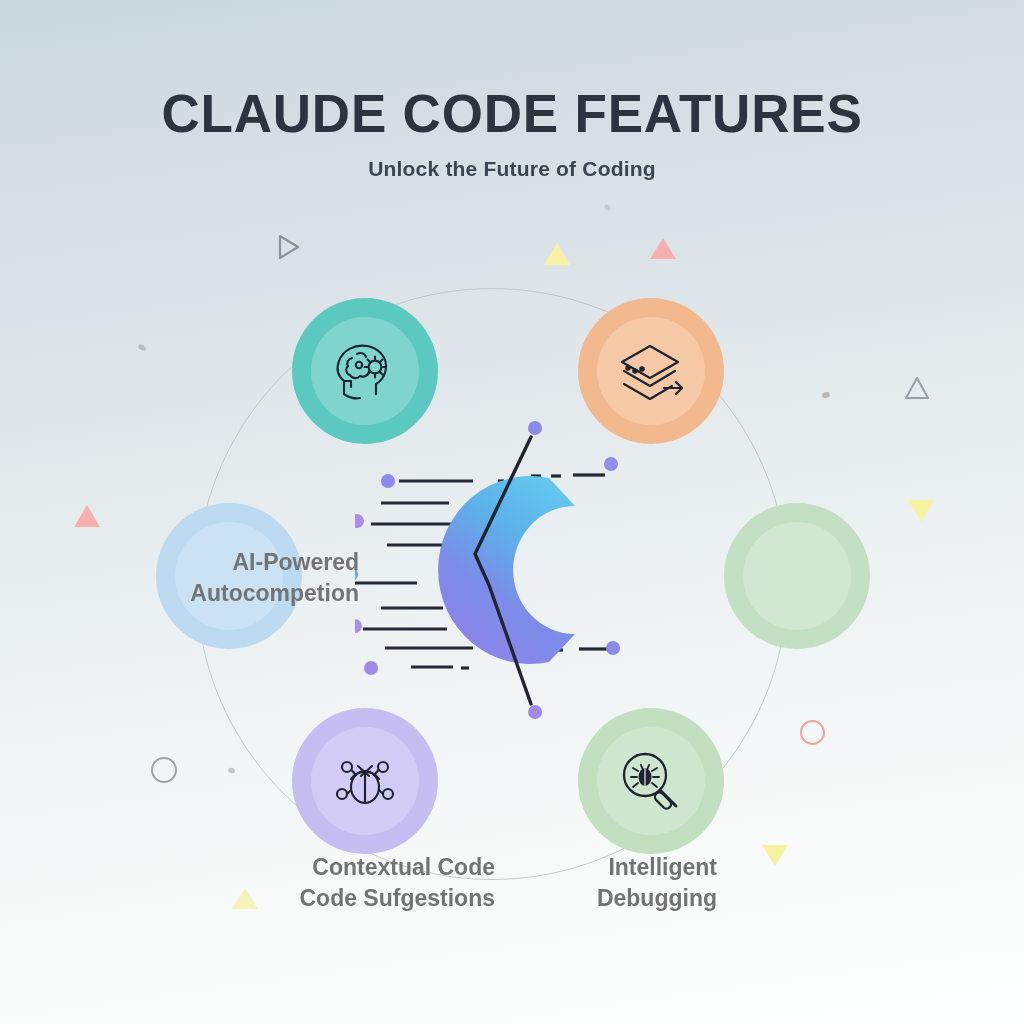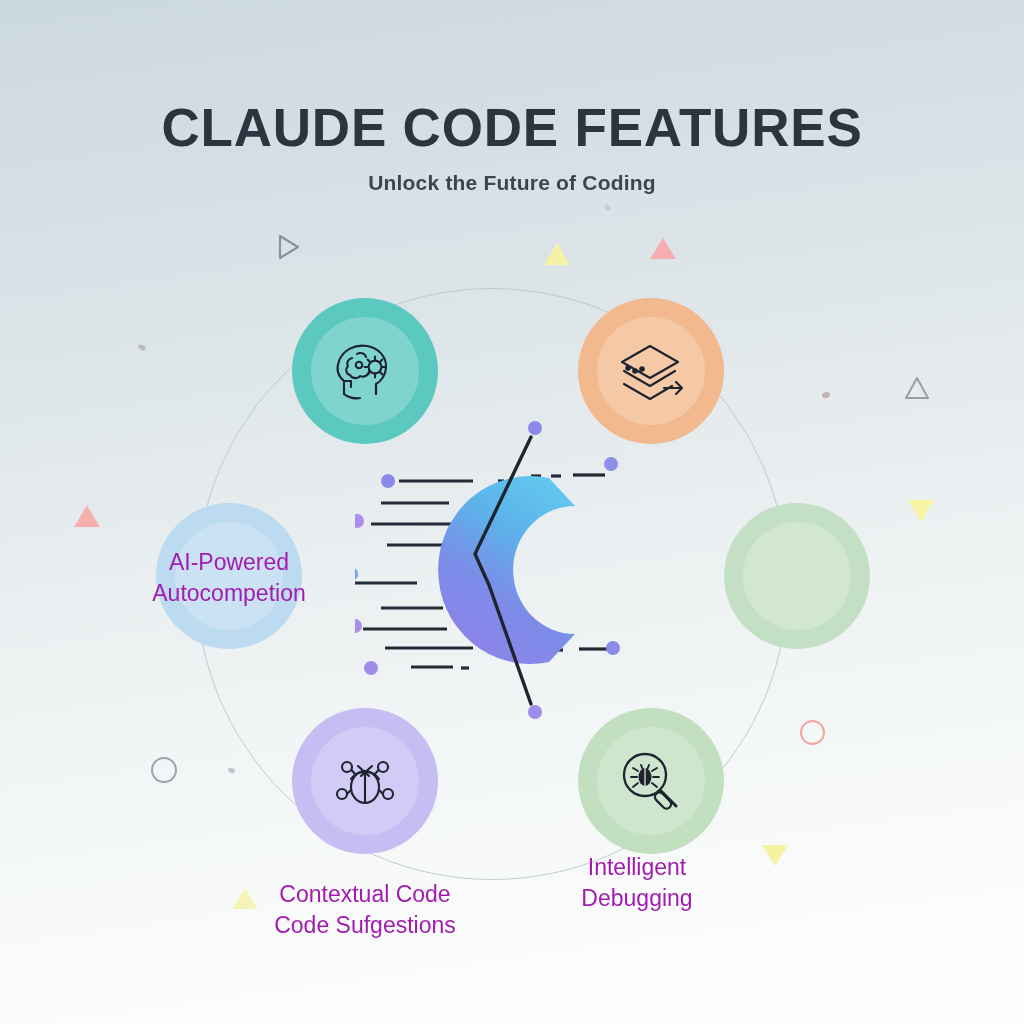--- a/index.html
+++ b/index.html
@@ -32,21 +32,20 @@
   }
 
   
   .header {
     position: absolute;
     top: 86px;
     left: 0;
     width: 1024px;
     text-align: center;
     z-index: 40;
-    margin-top: 14px;
   }
   .title {
     font-size: 53px;
     font-weight: 700;
     letter-spacing: 0.8px;
     color: #2c3440;
     line-height: 1.04;
     white-space: nowrap;
   }
   .subtitle {
@@ -105,24 +104,24 @@
     border-radius: 50%;
     left: 13%; top: 13%; right: 13%; bottom: 13%;
     background: rgba(255,255,255,0.22);
   }
   .node-icon { position: relative; z-index: 3; display: block; }
 
   
   .caption {
     position: absolute;
     z-index: 30;
-    text-align: center;
+    text-align: right;
     font-size: 23px;
-    font-weight: 400;
-    color: #a21caf;
+    font-weight: 700;
+    color: #737373;
     line-height: 1.36;
     white-space: pre-line;
   }
 
   
   .center-logo {
     position: absolute;
     left: 355px;
     top: 420px;
     width: 300px;
@@ -311,21 +310,21 @@
       <g fill="none" stroke="#1d2430" stroke-width="1.9" stroke-linecap="round">
         <path d="M29 23 L31 28 M37 23 L35 28"></path>
         <path d="M26 29 L21 26 M40 29 L45 26"></path>
         <path d="M25 35 L19 35 M41 35 L47 35"></path>
         <path d="M26 41 L21 45 M40 41 L45 45"></path>
         <path d="M33 26 L33 44" stroke="#e8f0e6" stroke-width="1.2"></path>
       </g>
     </svg>
   </div>
 
-  <div class="caption" style="left:235px; top:852px; width:260px;margin-top:27px;">Contextual Code
+  <div class="caption" style="left:235px; top:852px; width:260px;">Contextual Code
 Code Sufgestions</div>
 
   <div class="caption" style="left:557px; top:852px; width:160px;">Intelligent
 Debugging</div>
 
   <div class="header">
     <div class="title">CLAUDE CODE FEATURES</div>
     <div class="subtitle">Unlock the Future of Coding</div>
   </div>
 

